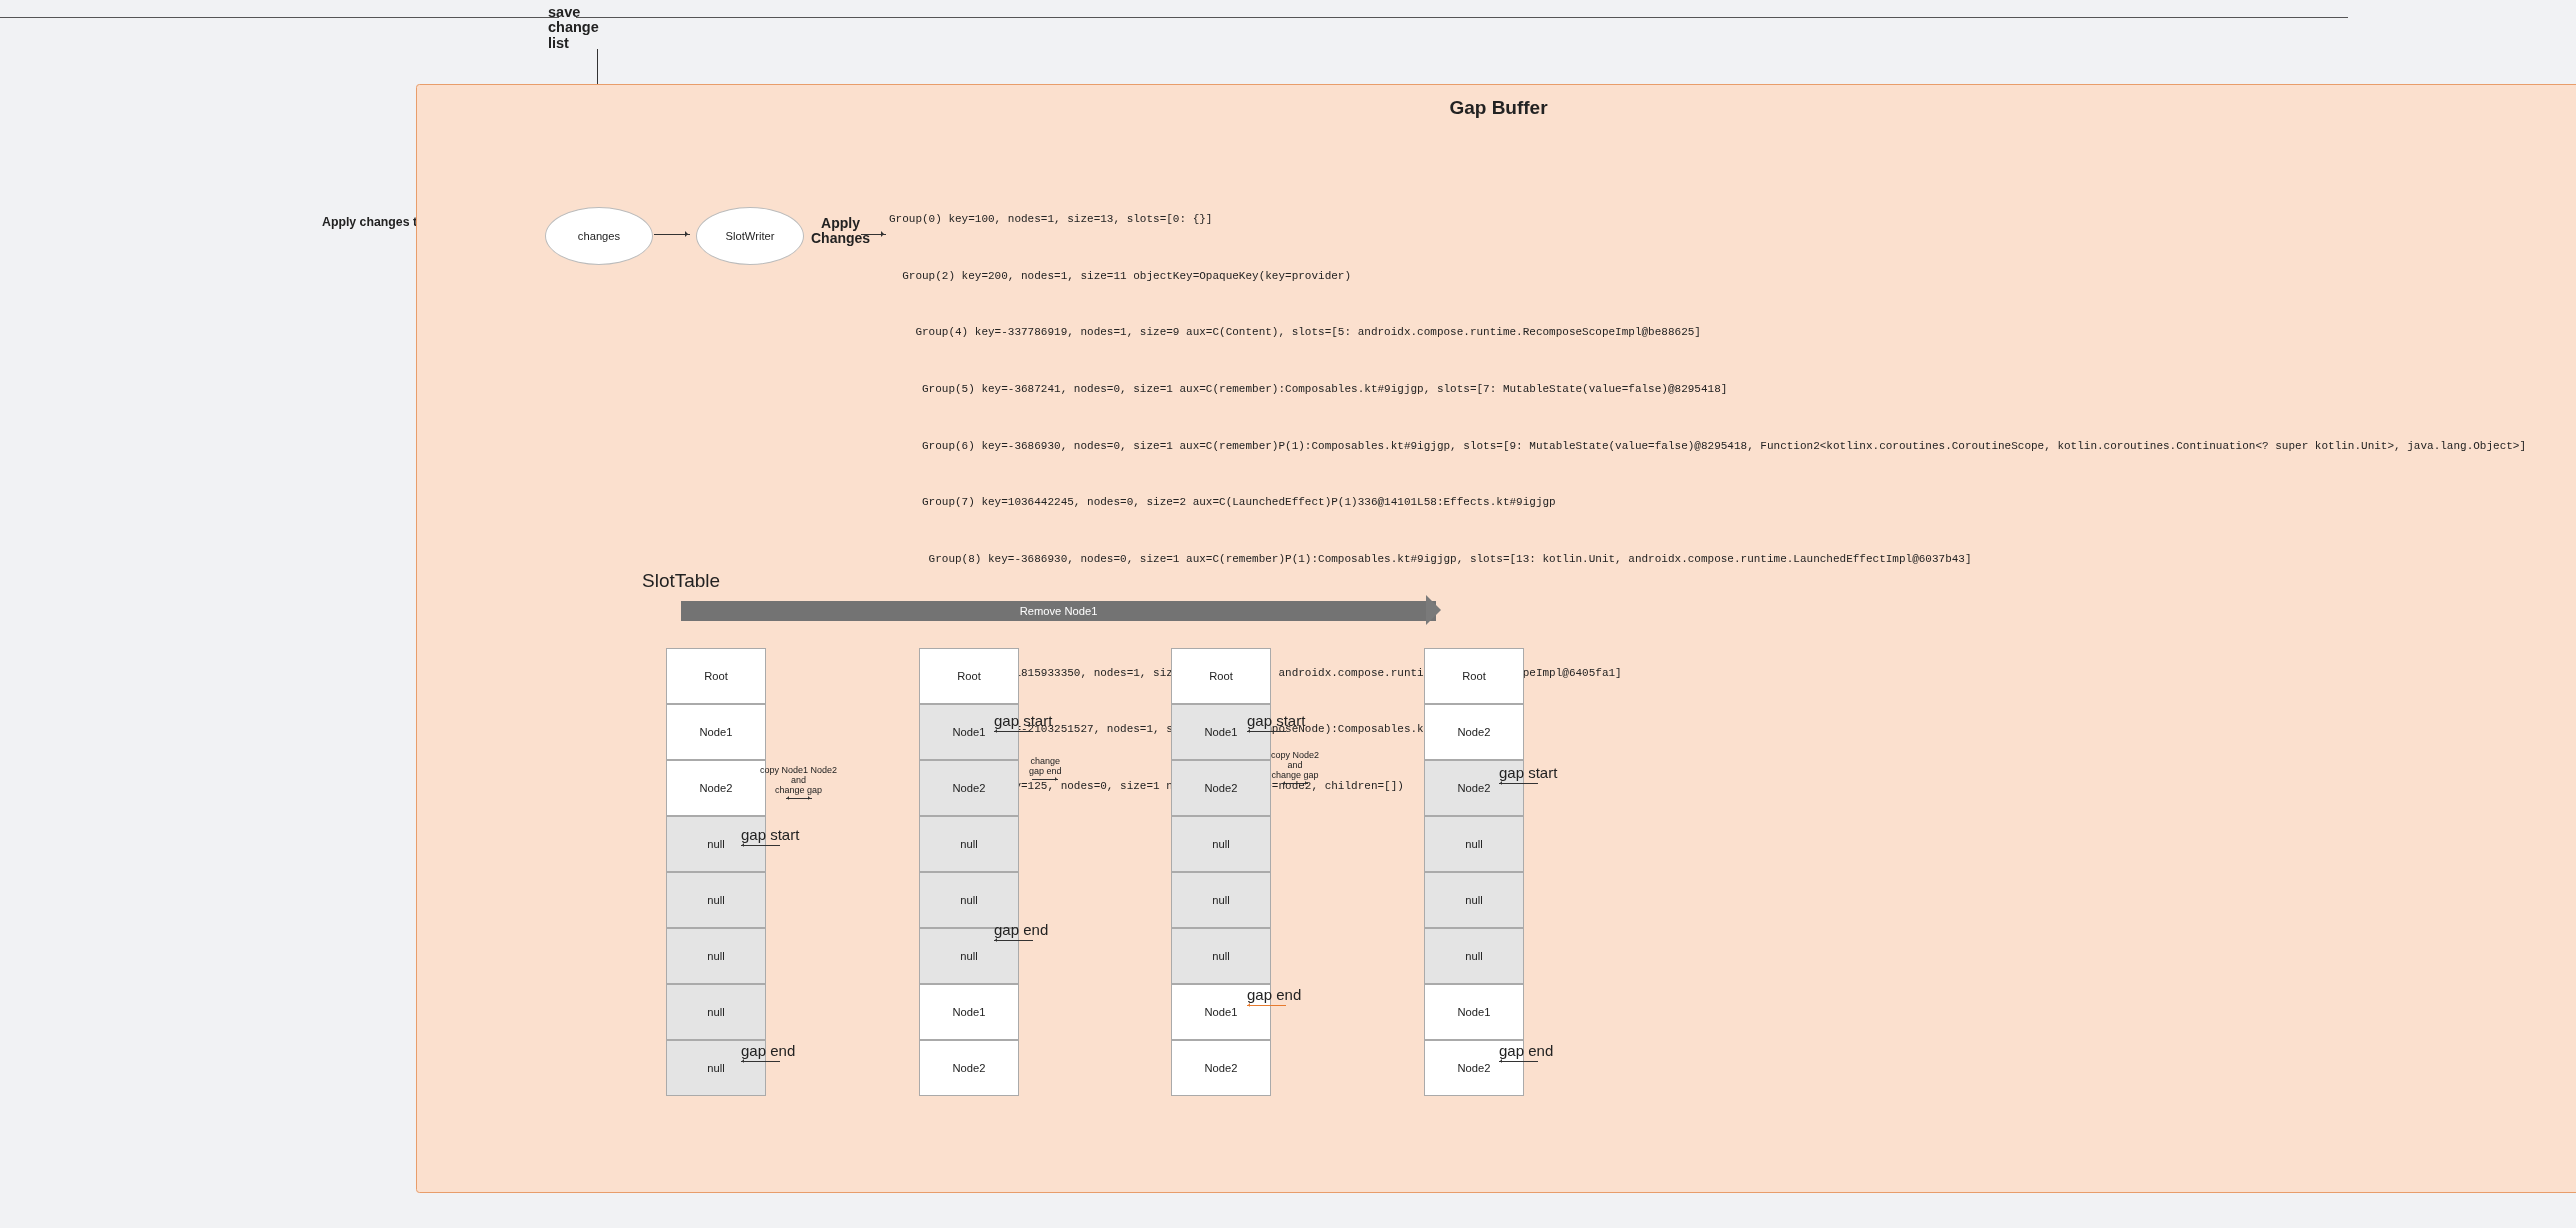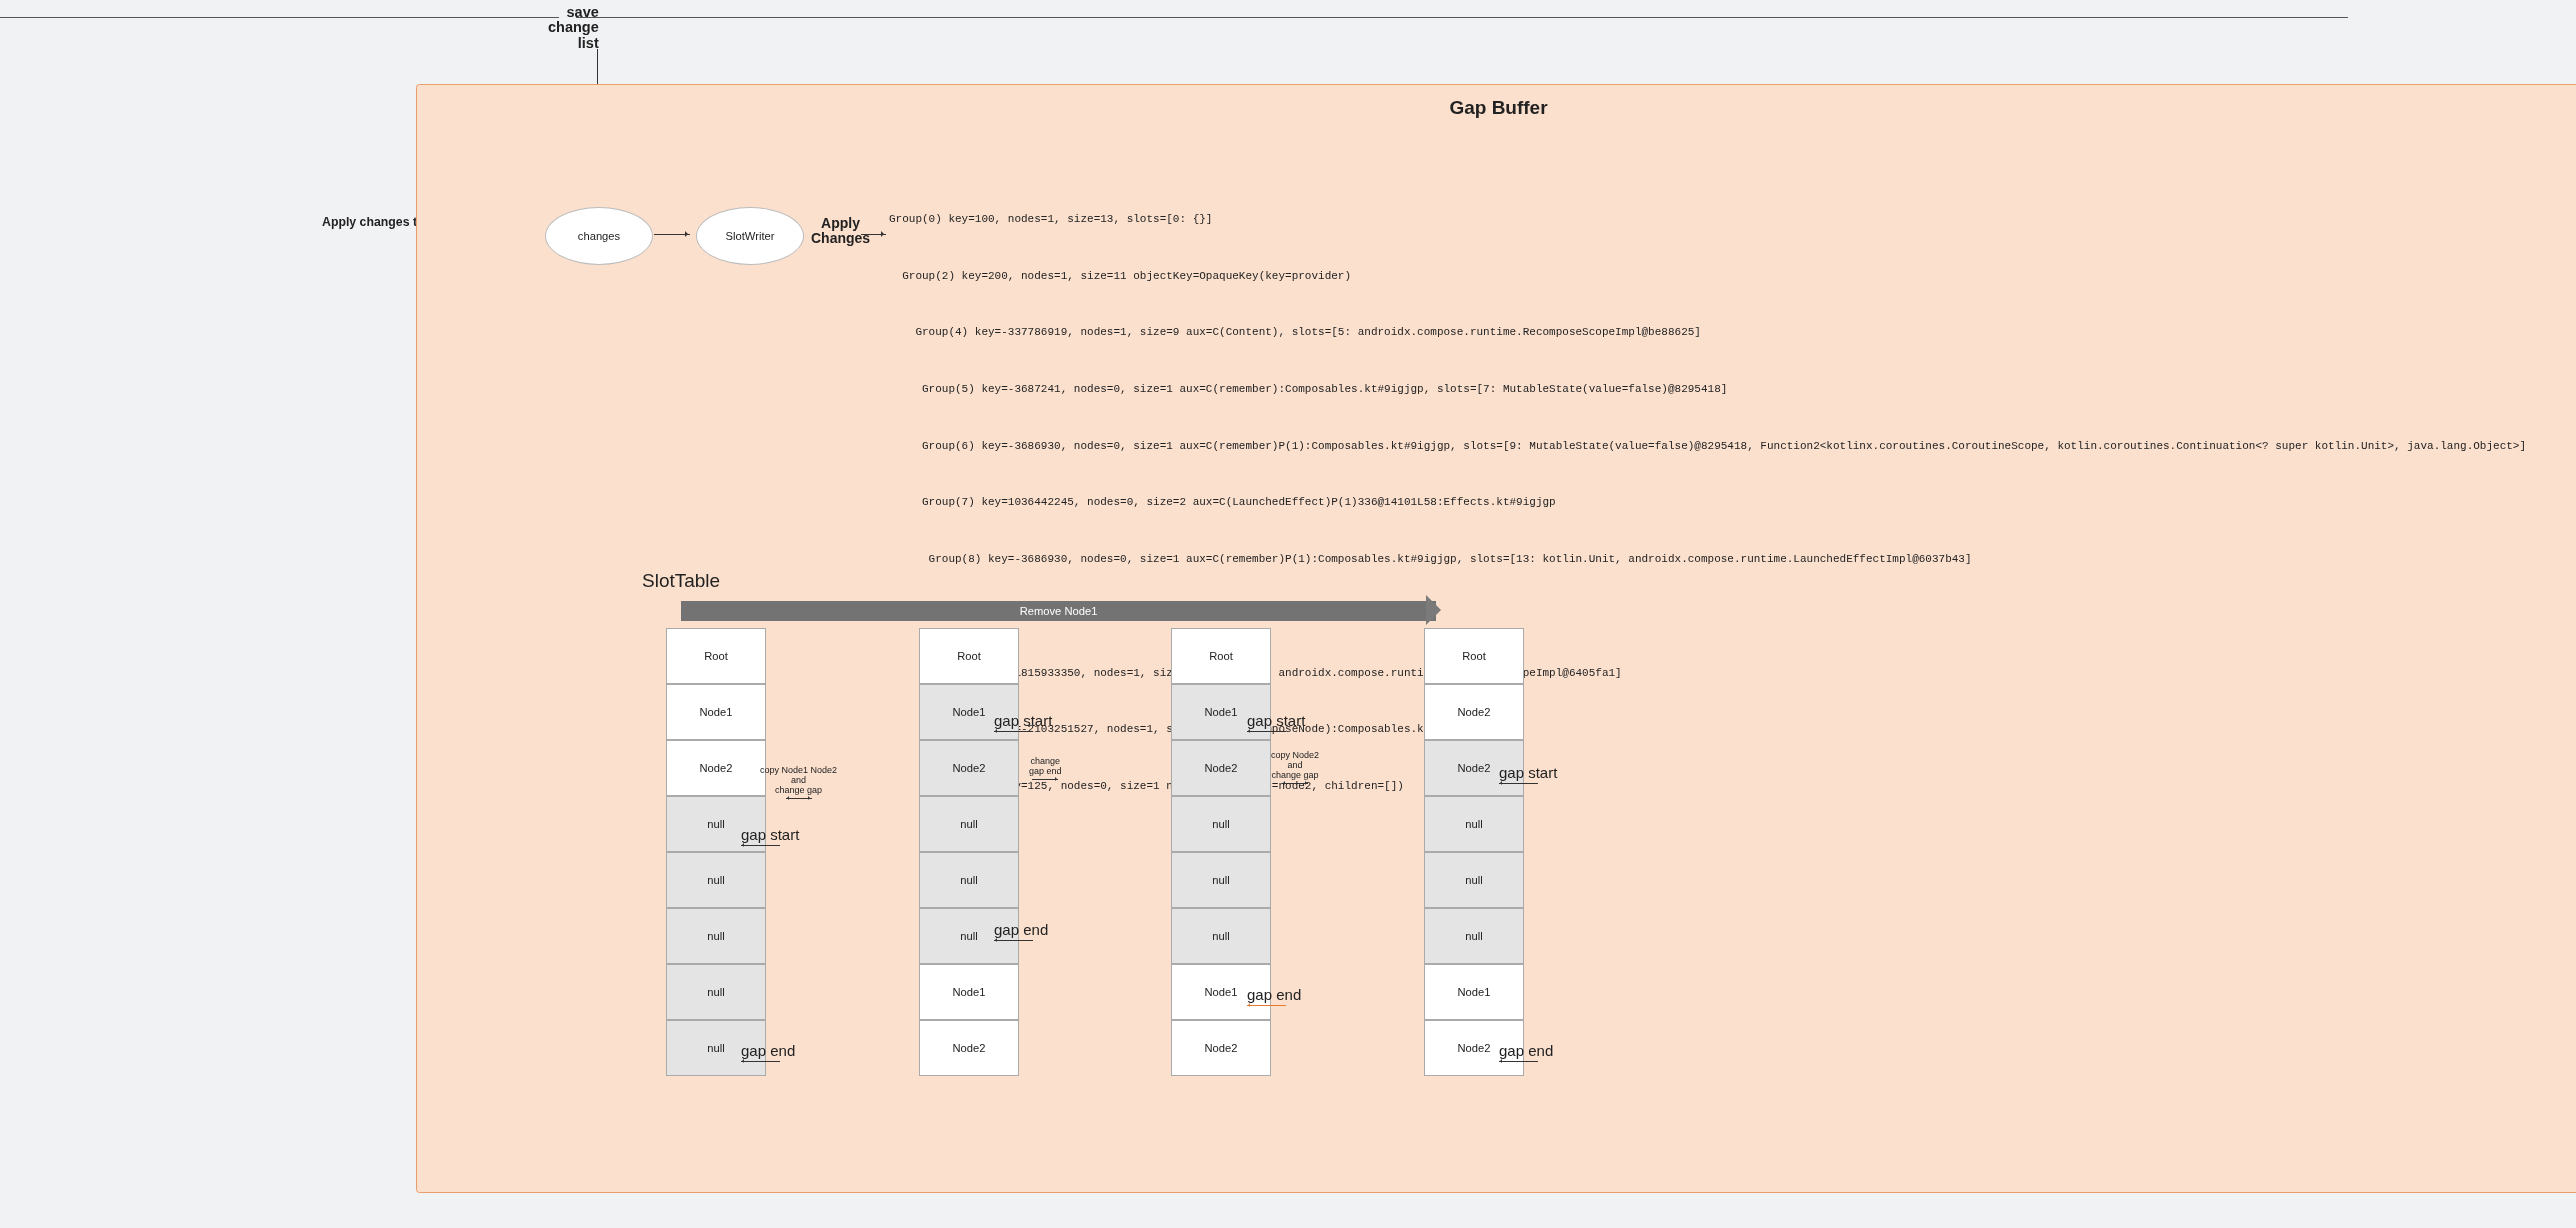--- a/index.html
+++ b/index.html
@@ -3,21 +3,21 @@
 <meta charset="utf-8">
 <style>
   html,body{margin:0;padding:0;background:#f1f2f4;font-family:-apple-system,BlinkMacSystemFont,"Segoe UI",Helvetica,Arial,sans-serif;color:#222;}
   body{min-height:1229px;width:2576px;overflow:hidden;}
 
   
   .rule{position:absolute;height:0.6px;background:#555;left:0;}
   .rule1{top:17px;width:559px;}
   .rule2{top:17px;left:576px;width:1772px;}
 
-  .save-label{position:absolute;left:548px;top:4.5px;font-weight:700;font-size:14.5px;text-align:right;line-height:1.1;}
+  .save-label{position:absolute;left:548px;top:4.5px;font-weight:700;font-size:14.5px;text-align:left;line-height:1.1;}
 
   .vline{position:absolute;width:1.1px;background:#333;left:597px;top:49px;height:148px;}
   .vline:after{content:"";position:absolute;bottom:-0.6px;left:-2.8px;border:3.4px solid transparent;border-top-color:#333;}
 
   .panel{position:absolute;left:416px;top:84px;width:2163px;height:1107px;background:#fbe0ce;border:1.1px solid #e89d6a;border-radius:3.4px;}
   .panel-title{position:absolute;top:12.3px;left:0;right:0;text-align:center;font-weight:600;font-size:19px;}
 
   .apply-label{position:absolute;left:322px;top:215px;font-weight:700;font-size:12.3px;}
 
   
@@ -36,21 +36,21 @@
   
   .dump{position:absolute;left:889px;top:172px;font-size:11px;line-height:1.72;white-space:pre;font-family:Liberation Mono, monospace;}
   .dump div{white-space:pre;}
 
   
   .st-title{position:absolute;left:642px;top:570px;font-size:19px;font-weight:500;}
 
   .rm-arrow{position:absolute;left:681px;top:601px;width:755px;height:20px;background:#737373;display:flex;align-items:center;justify-content:center;color:#fff;font-size:11.2px;font-weight:500;}
   .rm-arrow:after{content:"";position:absolute;right:-20px;top:-5.6px;border:15.7px solid transparent;border-left-color:#7a7a7a;}
 
-  .col{position:absolute;top:628px;width:100px;padding-left:40px;}
+  .col{position:absolute;top:648px;width:100px;padding-left:40px;}
   .col .cell{height:54px;border:0.6px solid #aaa;display:flex;align-items:center;justify-content:center;font-size:11.2px;background:#fff;}
   .col .cell.gap{background:#e4e4e4;}
 
   .col1{left:626px;} .col2{left:879px;} .col3{left:1131px;} .col4{left:1384px;}
 
   .note{position:absolute;font-size:15px;line-height:1.05;}
   .note .arr{display:block;height:1.1px;background:#333;width:39px;position:relative;margin-top:2.2px;}
   .note .arr:after{content:"";position:absolute;left:-0.6px;top:-2.2px;border:2.8px solid transparent;border-right-color:#333;}
   .note.orange .arr{background:#e67a2e;} .note.orange .arr:after{border-right-color:#e67a2e;}
 

